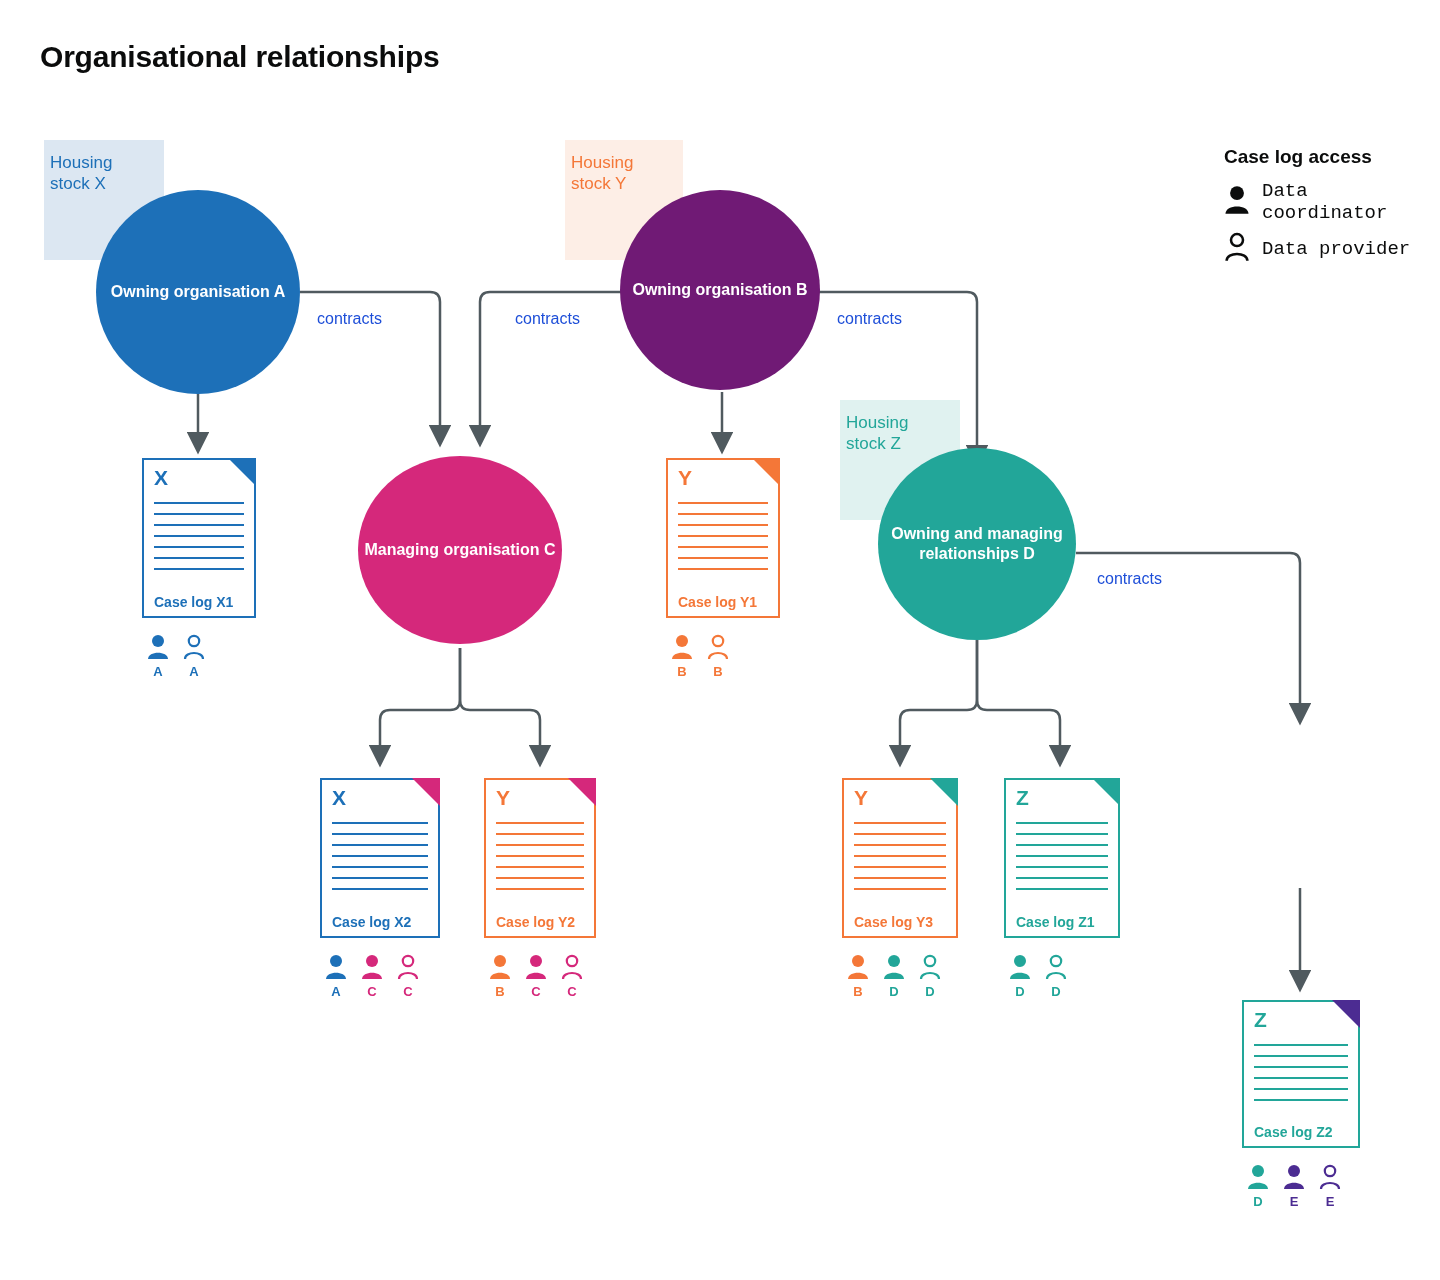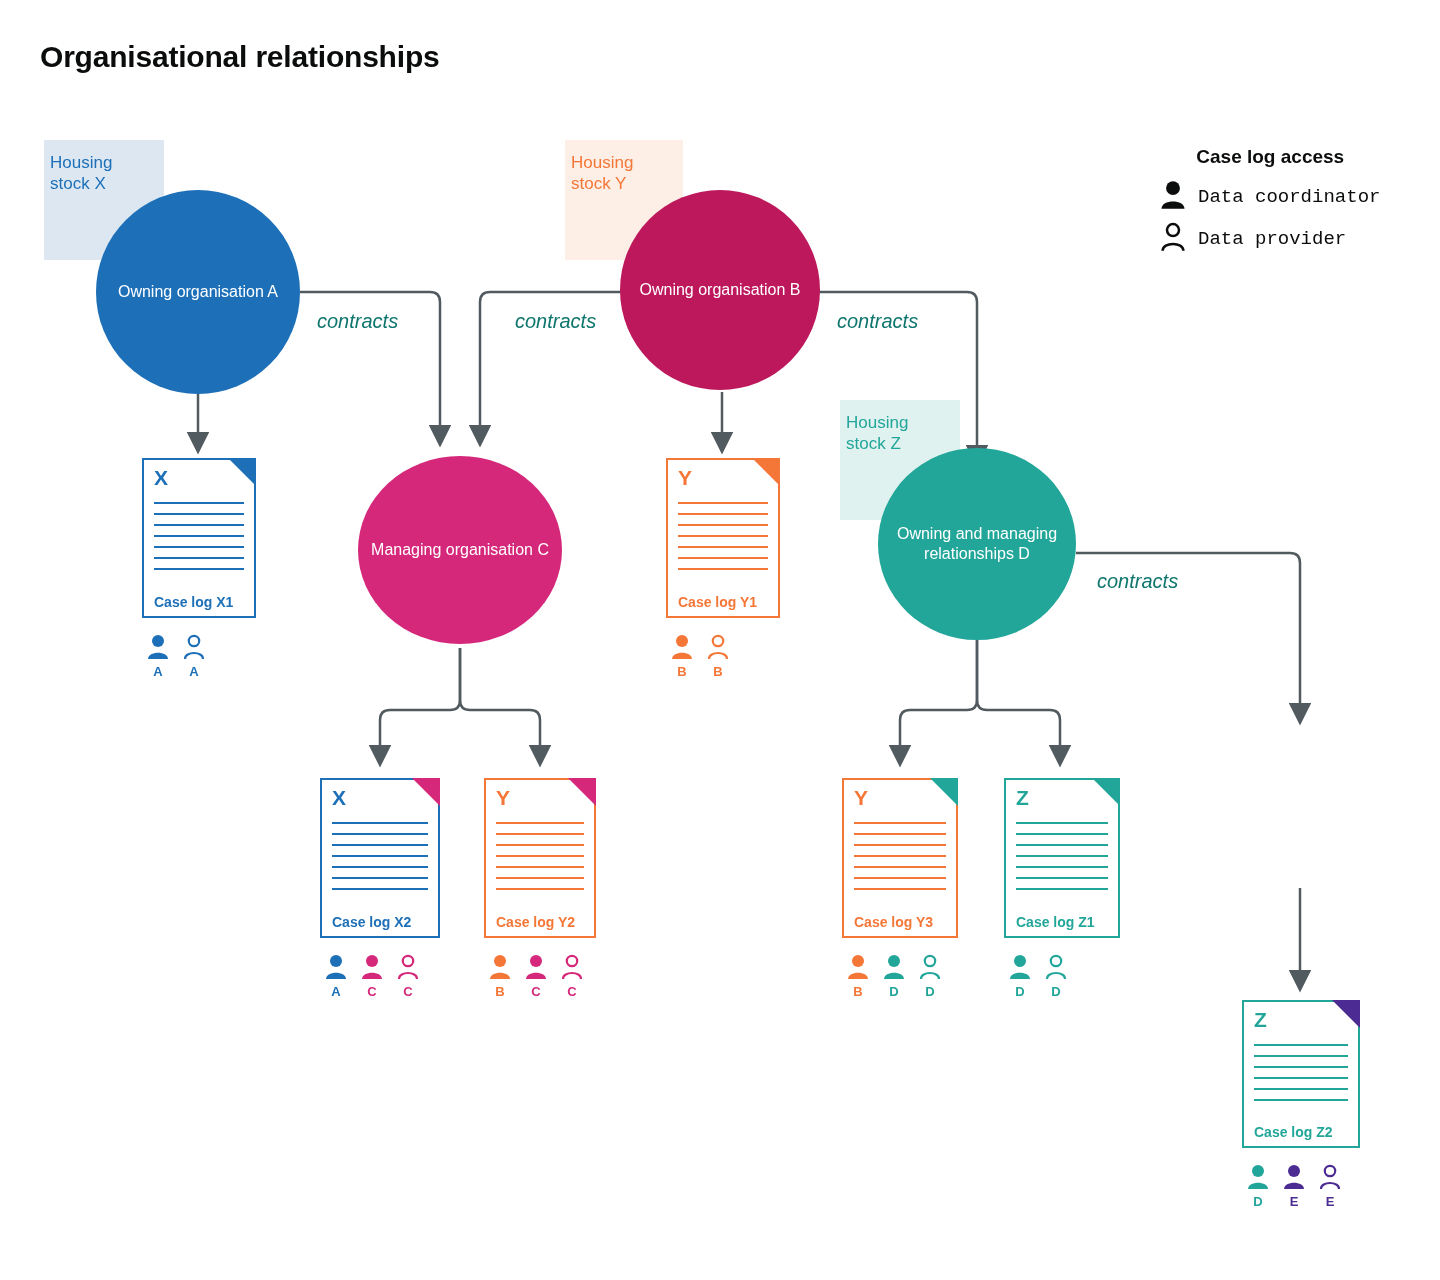--- a/index.html
+++ b/index.html
@@ -42,21 +42,21 @@
     padding: 12px 14px 14px 6px;
     box-sizing: border-box;
   }
 
   
   .org {
     position: absolute;
     border-radius: 50%;
     color: #ffffff;
     font-size: 16px;
-    font-weight: normal;
+    font-weight: bold;
     line-height: 1.25;
     display: flex;
     align-items: center;
     justify-content: center;
     text-align: center;
     box-sizing: border-box;
     padding: 6px;
   }
 
   
@@ -122,32 +122,30 @@
   .access .person svg { display: block; margin: 0 auto; }
   .access .person .lbl {
     font-size: 13px;
     font-weight: bold;
     margin-top: 4px;
   }
 
   
   .edge-label {
     position: absolute;
-    font-size: 20px;
-    color: #0f766e;
+    font-size: 16px;
+    color: #1d4ed8;
     white-space: nowrap;
-    font-style: italic;
   }
 
   
   .legend {
     position: absolute;
-    left: 1160px;
+    left: 1224px;
     top: 146px;
-    text-align: center;
   }
   .legend .legend-title {
     font-size: 19px;
     font-weight: bold;
     margin-bottom: 12px;
   }
   .legend .legend-row {
     display: flex;
     align-items: center;
     gap: 12px;
@@ -212,21 +210,21 @@
 
   <div class="stock-tag" style="left:840px; top:400px; width:120px; height:120px; background:#e0f2f0; color:#22a699;">
     <span>Housing</span><br>
     <span>stock Z</span>
   </div>
 
   <div class="org" style="left:96px; top:190px; width:204px; height:204px; background:#1d70b8;">
     <span>Owning organisation A</span>
   </div>
 
-  <div class="org" style="left:620px; top:190px; width:200px; height:200px; background:#be185d;">
+  <div class="org" style="left:620px; top:190px; width:200px; height:200px; background:#701a75;">
     <span>Owning organisation B</span>
   </div>
 
   <div class="org" style="left:358px; top:456px; width:204px; height:188px; background:#d5287b;">
     <span>Managing organisation C</span>
   </div>
 
   <div class="org" style="left:878px; top:448px; width:198px; height:192px; background:#22a699;">
     <span>Owning and managing relationships D</span>
   </div>

